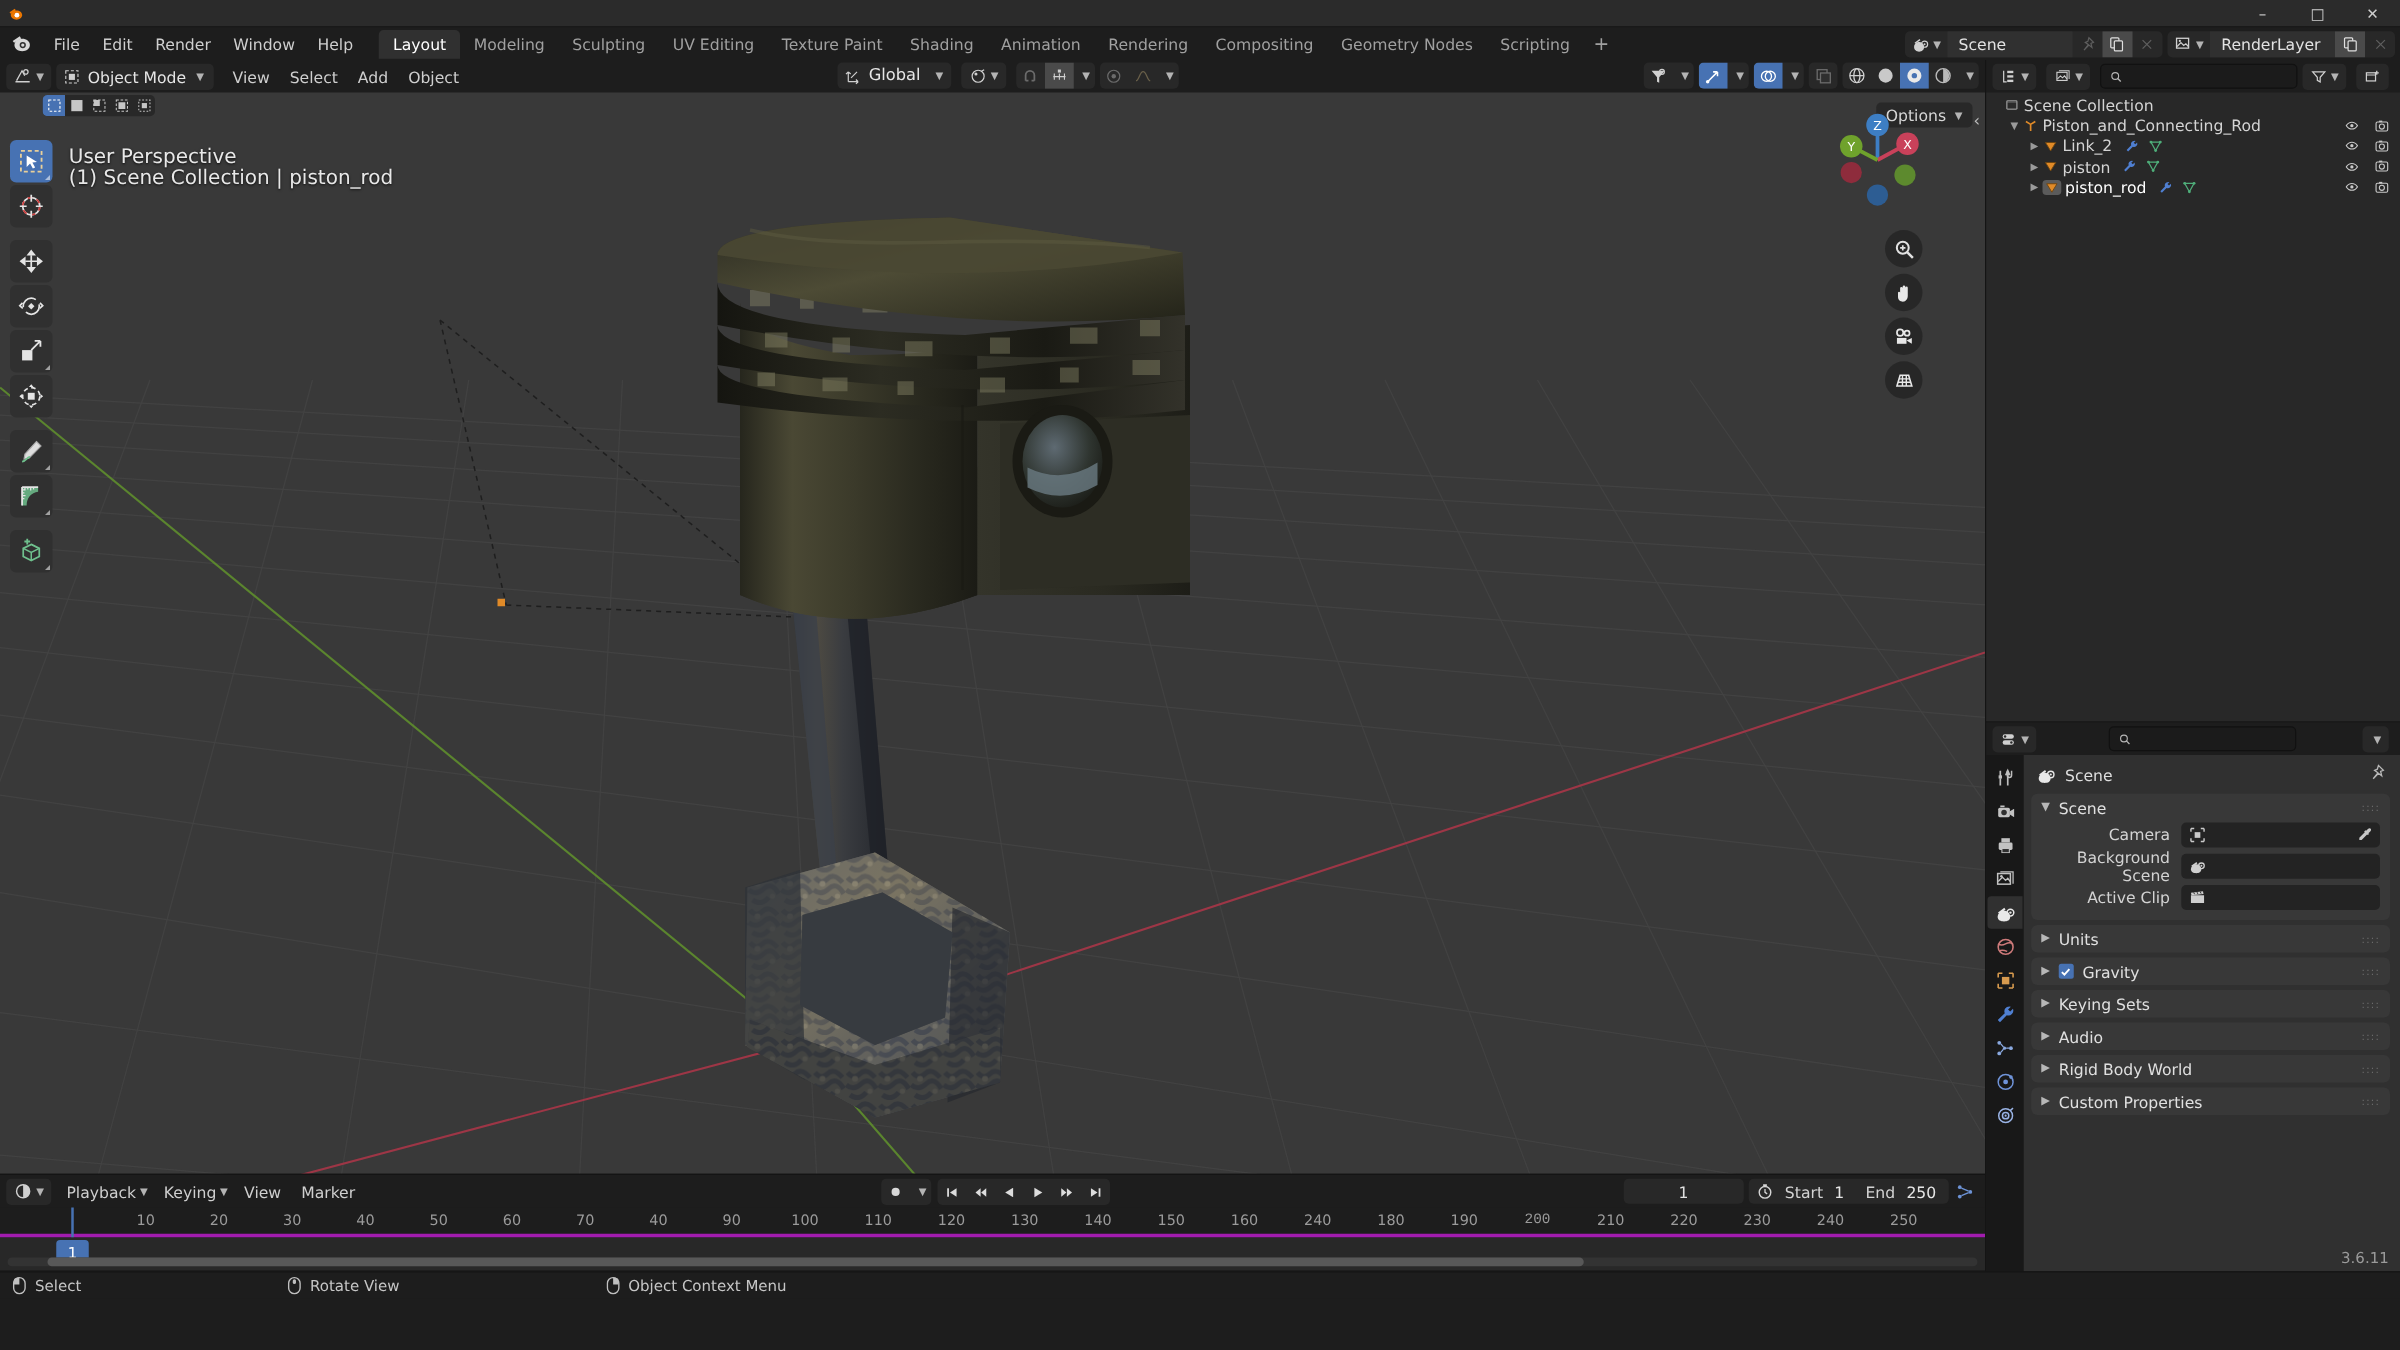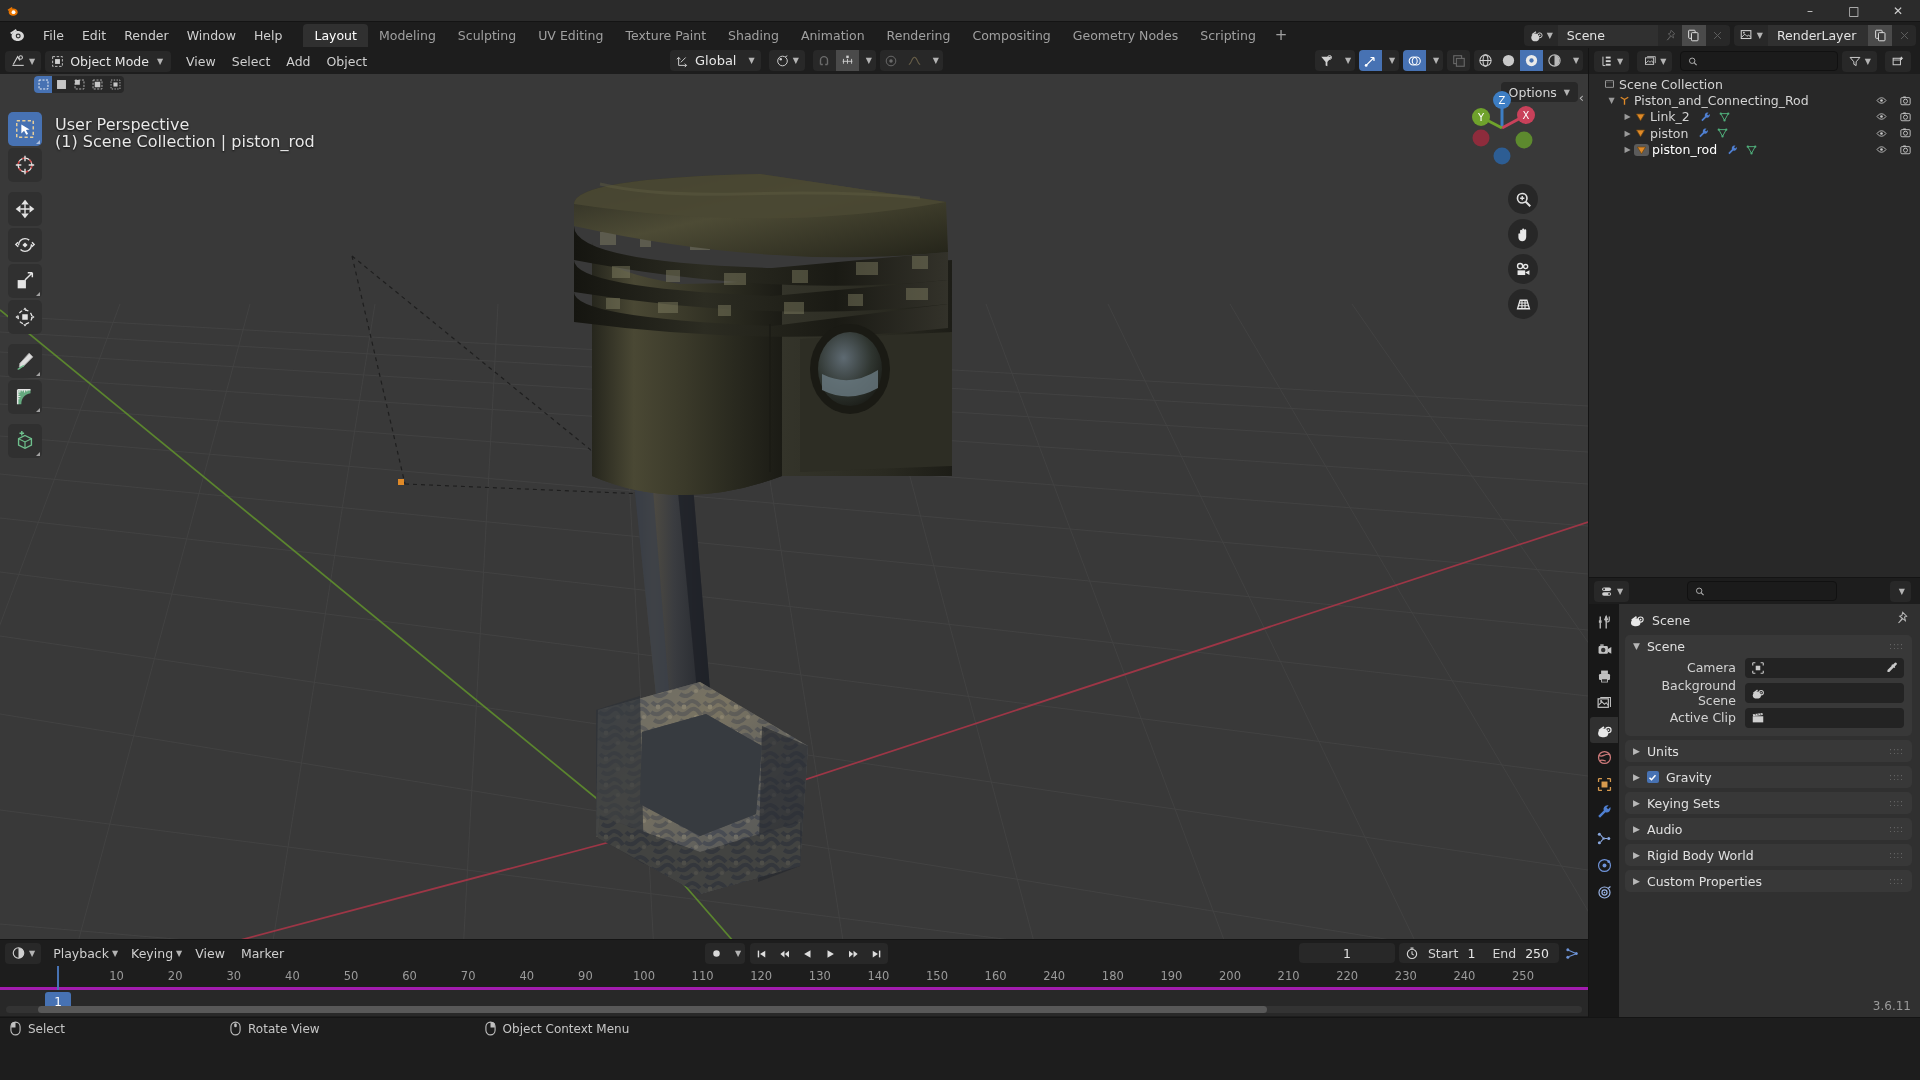--- a/index.html
+++ b/index.html
@@ -823,21 +823,21 @@
           <div class="tick" style="left: 644px;">100</div>
           <div class="tick" style="left: 702.6px;">110</div>
           <div class="tick" style="left: 761.2px;">120</div>
           <div class="tick" style="left: 819.8px;">130</div>
           <div class="tick" style="left: 878.4px;">140</div>
           <div class="tick" style="left: 937px;">150</div>
           <div class="tick" style="left: 995.6px;">160</div>
           <div class="tick" style="left: 1054.2px;">240</div>
           <div class="tick" style="left: 1112.8px;">180</div>
           <div class="tick" style="left: 1171.4px;">190</div>
-          <div class="tick" style="left: 1230px;">200</div>
+          <div class="tick" style="left: 1230px; font-family: Liberation Mono, monospace;">200</div>
           <div class="tick" style="left: 1288.6px;">210</div>
           <div class="tick" style="left: 1347.2px;">220</div>
           <div class="tick" style="left: 1405.8px;">230</div>
           <div class="tick" style="left: 1464.4px;">240</div>
           <div class="tick" style="left: 1523px;">250</div>
           <div id="playhead-line" style="left: 57px; top: 0px; height: 24px;"></div>
         </div>
       <div id="tl-body">
         <div id="playhead-box" style="left: 45px;">1</div>
         <div id="tl-scrollbar">

